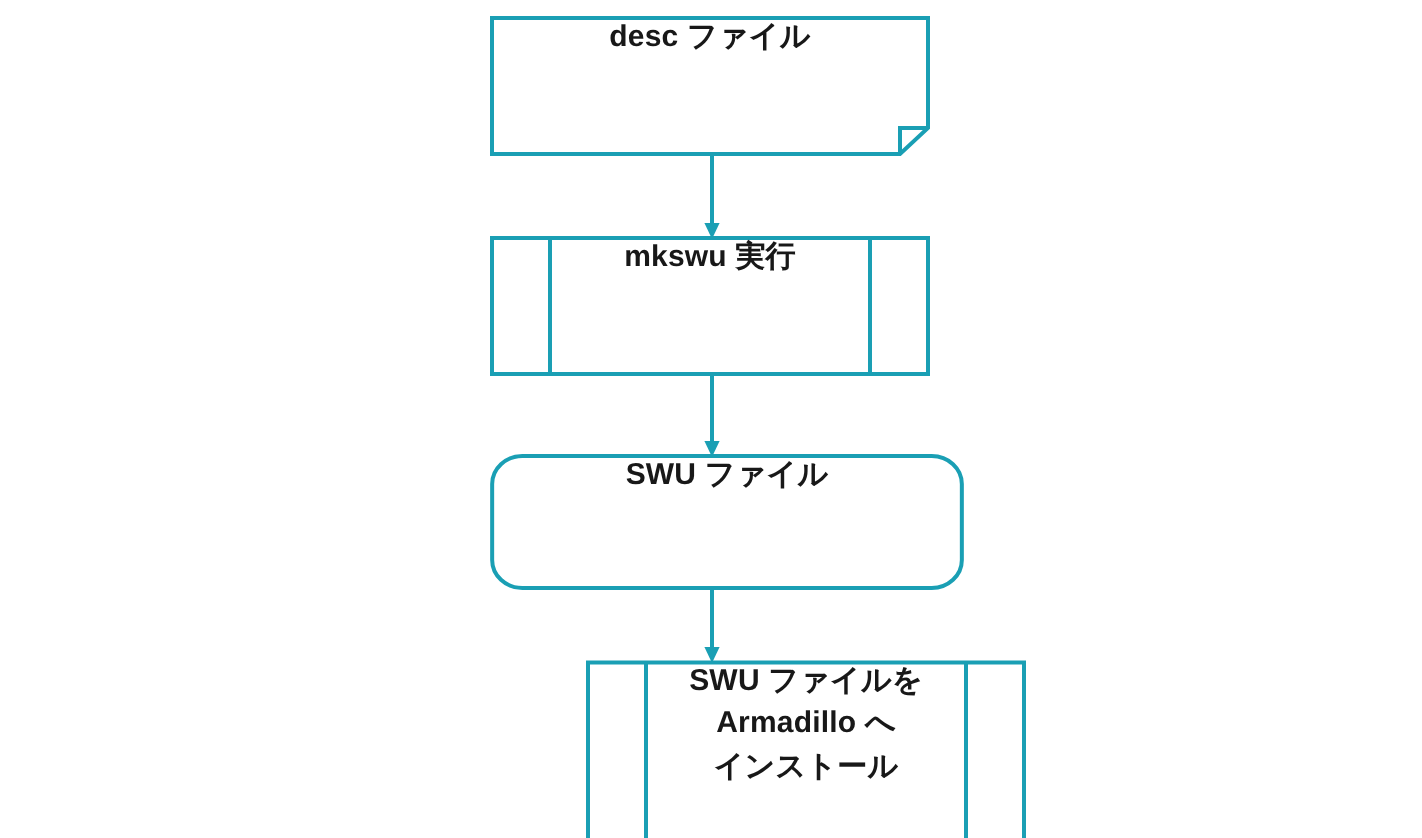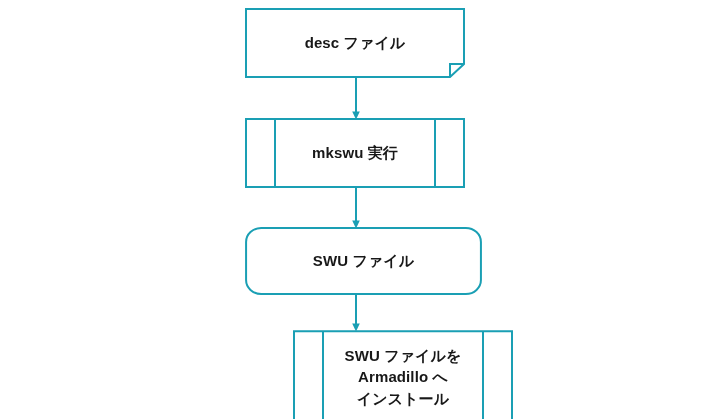--- a/index.html
+++ b/index.html
@@ -20,21 +20,20 @@
     height: 419px;
     background: #ffffff;
   }
 
   
   .node {
     position: absolute;
     box-sizing: border-box;
     background: #ffffff;
     display: flex;
-    align-items: center;
     justify-content: center;
   }
 
   .node-label {
     position: relative;
     z-index: 3;
     color: #181818;
     font-weight: bold;
     font-size: 15px;
     line-height: 1.42;

